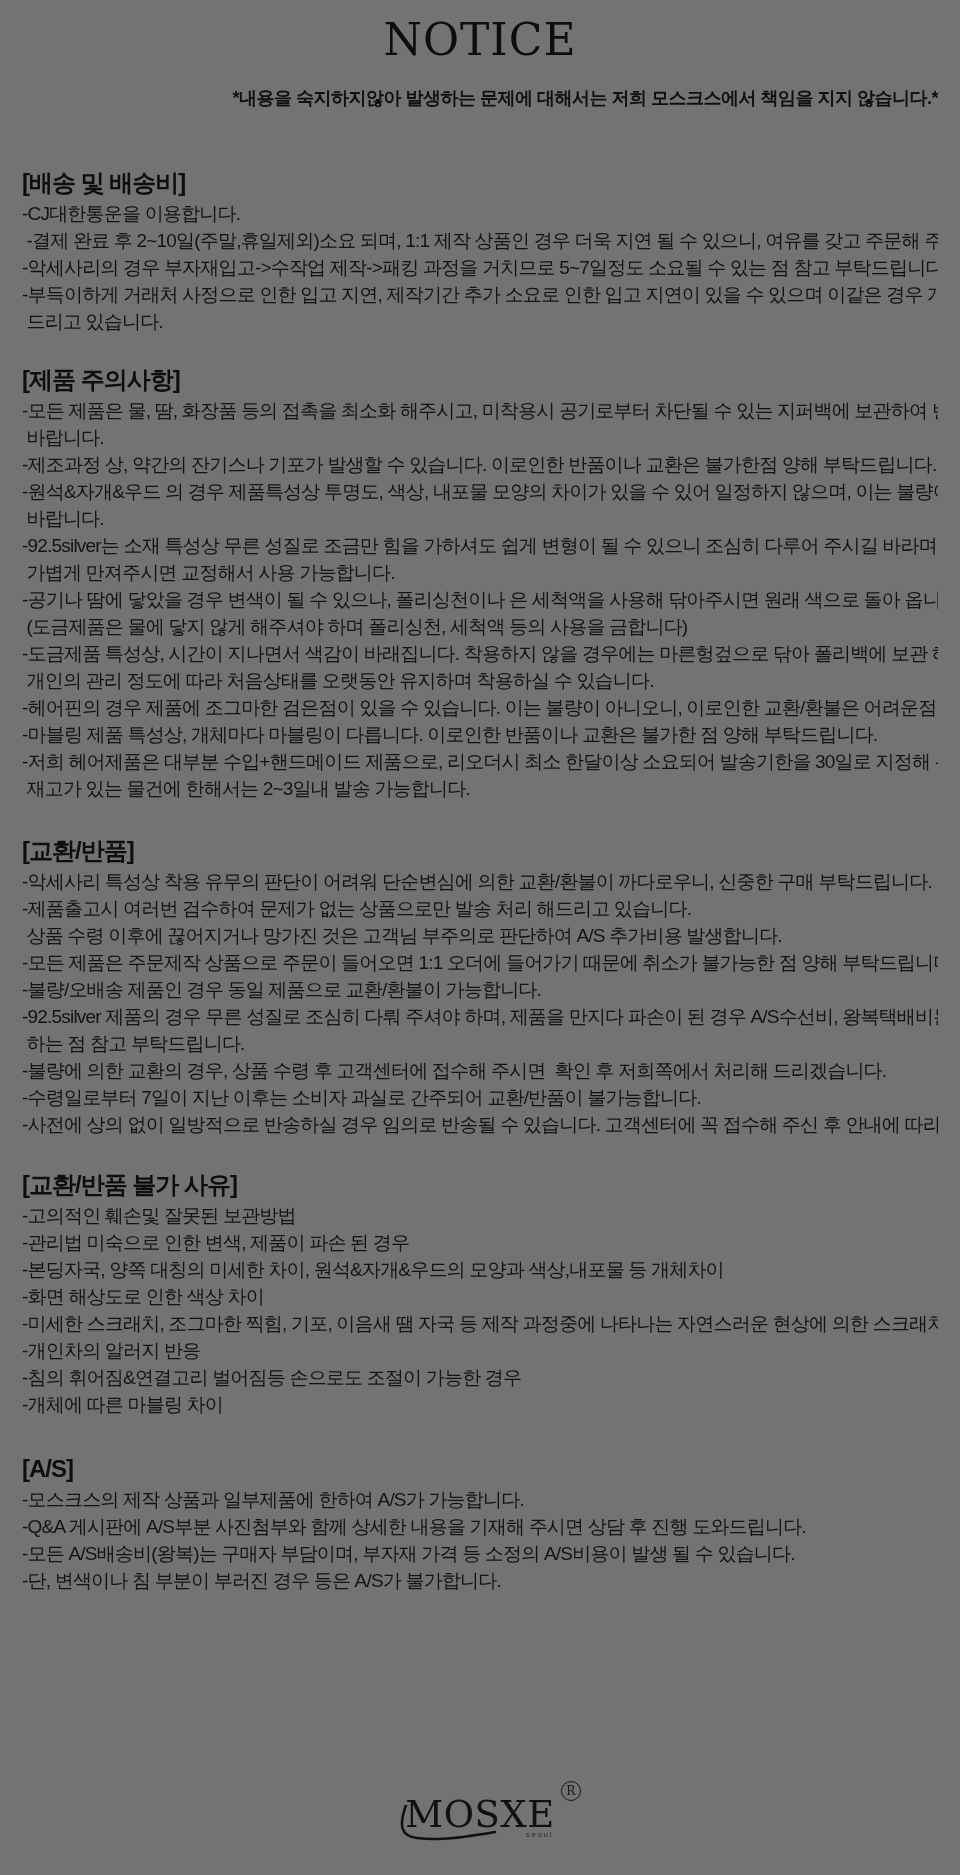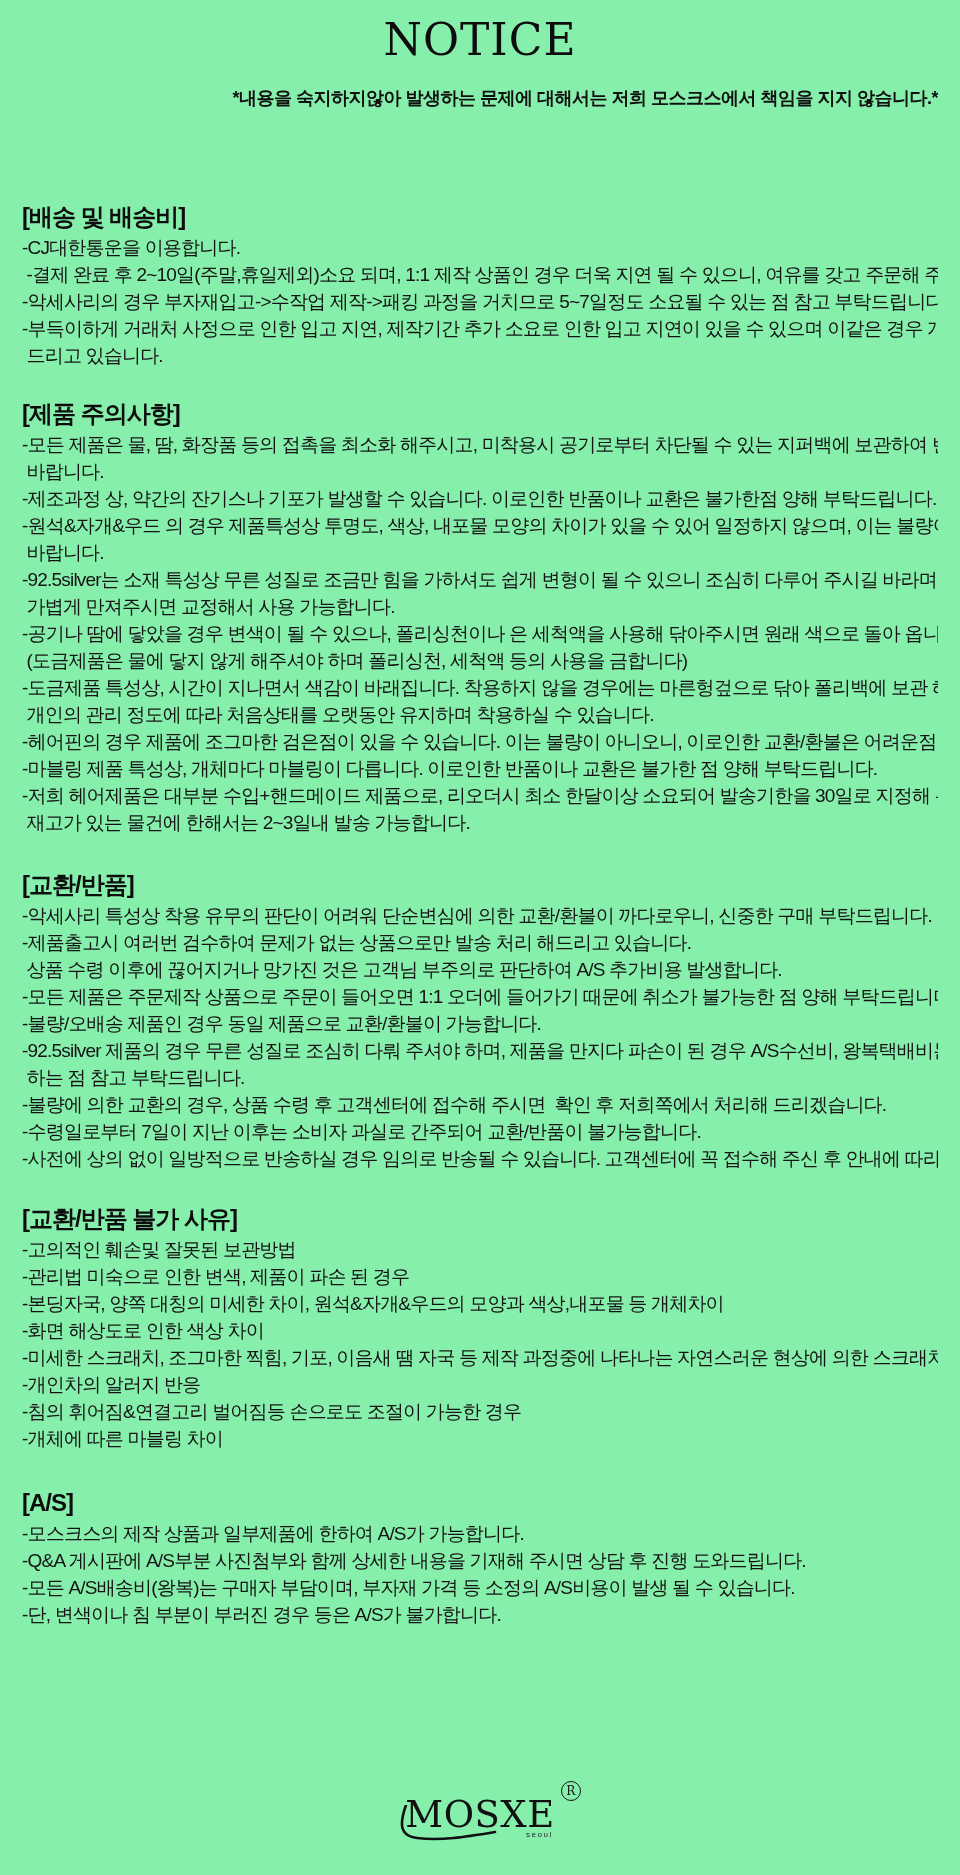--- a/index.html
+++ b/index.html
@@ -13,21 +13,21 @@
     font-family: "Liberation Sans", "DejaVu Sans", sans-serif;
     color: #161616;
   }
   .page {
     position: relative;
     width: 960px;
     height: 1875px;
     box-sizing: border-box;
     padding: 16px 22px 0 22px;
     overflow: hidden;
-    background: #86efac;
+    background: #737373;
   }
   .notice-title {
     margin: 0;
     text-align: center;
     font-family: "DejaVu Serif", "Liberation Serif", serif;
     font-weight: 400;
     font-size: 44px;
     line-height: 48px;
     letter-spacing: 1px;
     color: #0d0d0d;
@@ -46,21 +46,21 @@
   .section { margin: 0; }
   .section-heading {
     margin: 0 0 2px 0;
     font-size: 24px;
     line-height: 30px;
     font-weight: 800;
     letter-spacing: -1px;
     color: #0e0e0e;
     white-space: pre;
   }
-  .s1 .section-heading { margin-top: 92px; }
+  .s1 .section-heading { margin-top: 58px; }
   .s2 .section-heading { margin-top: 30px; }
   .s3 .section-heading { margin-top: 34px; }
   .s4 .section-heading { margin-top: 32px; }
   .s5 .section-heading { margin-top: 36px; }
   .notice-lines { overflow: hidden; }
   .notice-line {
     font-size: 19px;
     line-height: 27px;
     font-weight: 400;
     letter-spacing: -0.8px;

